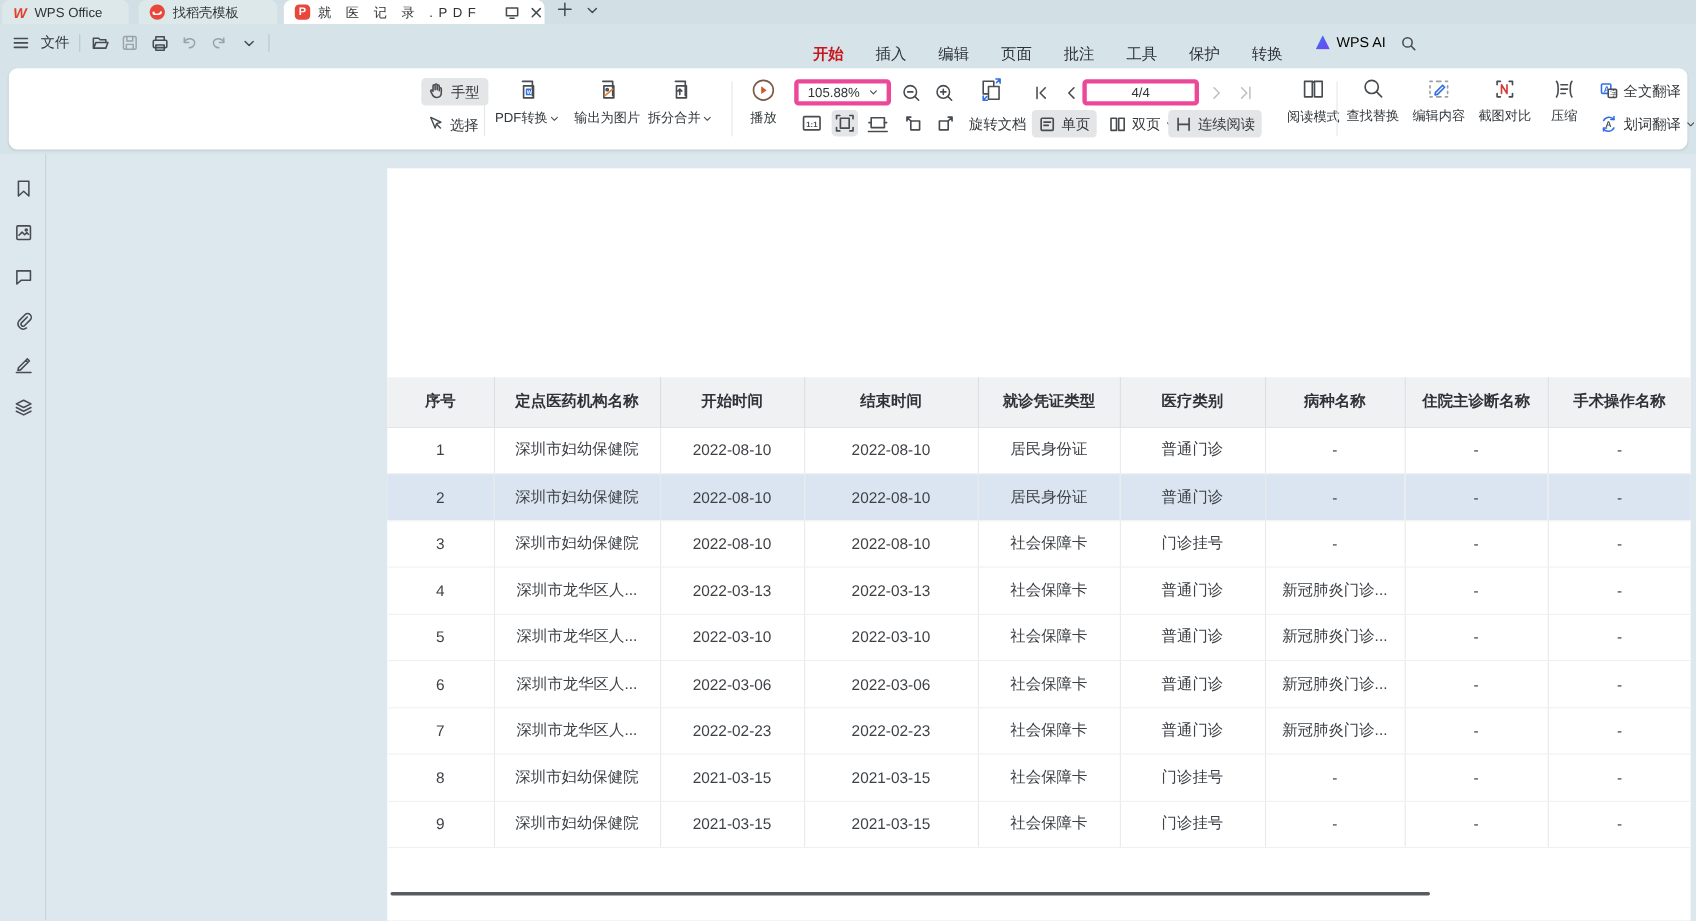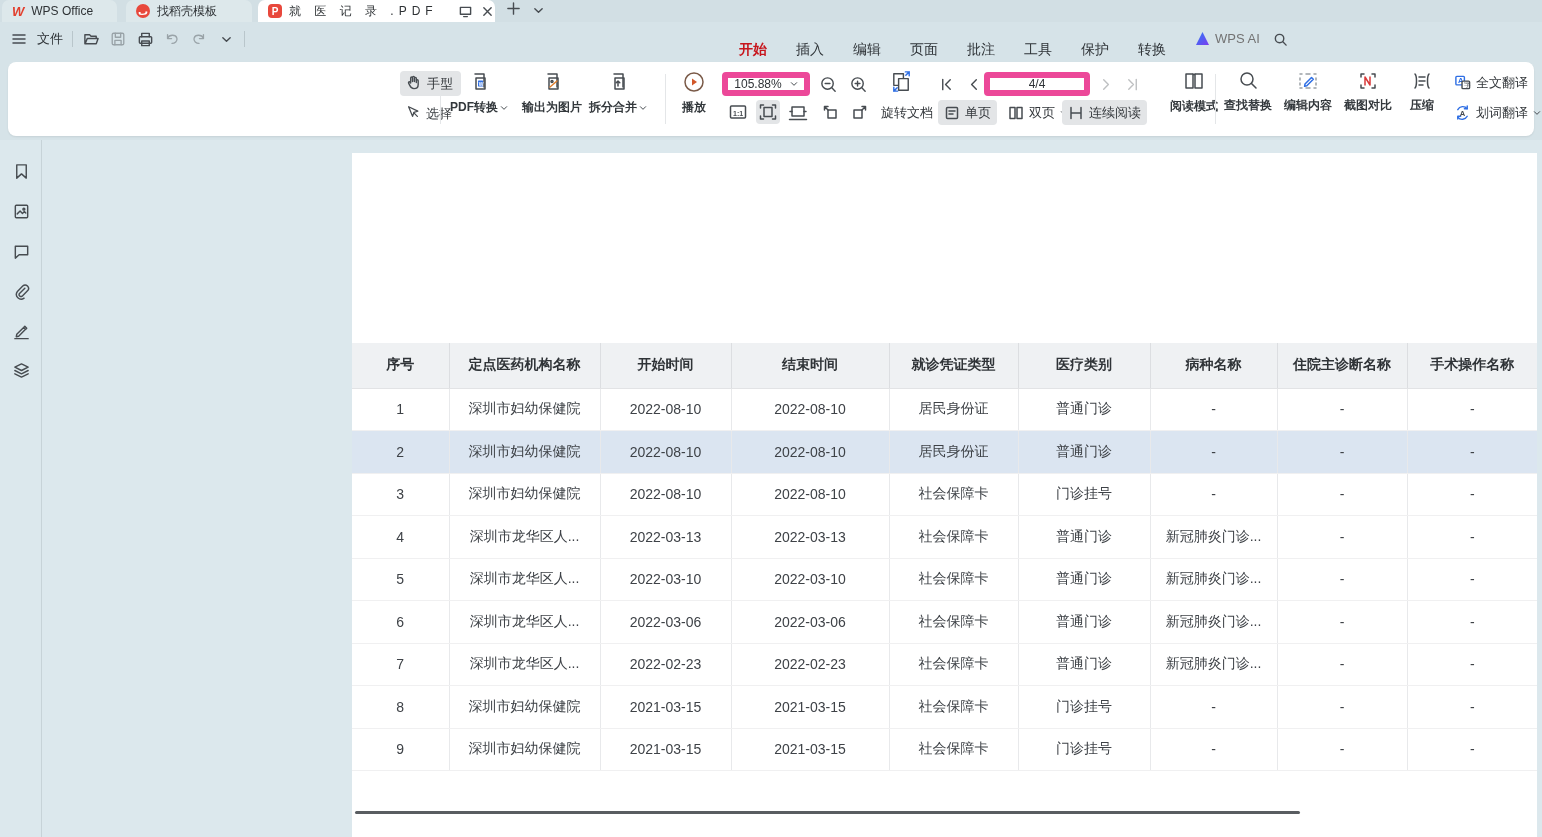--- a/index.html
+++ b/index.html
@@ -23,37 +23,37 @@
   
   #menubar { position:absolute; top:22px; left:0; right:0; height:38px; background:#d6e3e8; }
   .file-cluster { position:absolute; left:10px; top:8px; display:flex; align-items:center; gap:9px; font-size:13px; color:#2e3337; }
   .vline { width:1px; height:16px; background:#b9c6cb; }
   .qicon { width:18px; height:18px; display:flex; align-items:center; justify-content:center; }
   .qicon.dim svg { opacity:.42; }
   #mainmenu { position:absolute; left:739px; top:19px; display:flex; gap:29px; font-size:14px; }
   .menu-item { width:28px; text-align:center; padding-bottom:8px; position:relative; cursor:default; color:#2e3337; }
   .menu-item.active { color:#c7161d; font-weight:bold; }
   .menu-item.active::after { content:""; position:absolute; left:0; right:0; bottom:0; height:3px; background:#c7161d; }
-  #wpsai { position:absolute; left:1196px; top:9px; display:flex; align-items:center; gap:6px; font-size:13px; color:#737373; }
+  #wpsai { position:absolute; left:1196px; top:9px; display:flex; align-items:center; gap:6px; font-size:13px; color:#000000; }
   .ai-logo { width:13px; height:13px; background:linear-gradient(135deg,#2f7bf5,#7a3df0); clip-path:polygon(50% 0,100% 100%,0 100%); }
   #menu-search { position:absolute; left:1273px; top:10px; }
 
   
   #toolbar { position:absolute; top:62px; left:8px; right:8px; height:74px; background:#ffffff; border-radius:8px; box-shadow:0 1px 2px rgba(0,0,0,.08); }
   .tsep { position:absolute; width:1px; top:12px; height:50px; background:#e4e6e8; }
-  .tool-stack { position:absolute; left:392px; top:9px; display:flex; flex-direction:column; gap:5px; }
+  .tool-stack { position:absolute; left:375px; top:9px; display:flex; flex-direction:column; gap:5px; }
   .srow { display:flex; align-items:center; gap:6px; font-size:13px; padding:2px 8px 2px 6px; border-radius:4px; height:25px; }
   .srow.on { background:#e3e5e7; }
   .bigbtn { position:absolute; top:8px; display:flex; flex-direction:column; align-items:center; gap:5px; font-size:12px; color:#33383c; }
-  .bigbtn .lbl { display:flex; align-items:center; gap:2px; white-space:nowrap;font-weight:bold; }
+  .bigbtn .lbl { display:flex; align-items:center; gap:2px; white-space:nowrap; }
   .smbtn { position:absolute; top:38px; height:25px; display:flex; align-items:center; gap:5px; font-size:13px; padding:0 6px; border-radius:4px; white-space:nowrap; }
   .smbtn.on { background:#e3e5e7; }
   .iconbtn { position:absolute; display:flex; align-items:center; justify-content:center; width:24px; height:24px; border-radius:4px; }
   .iconbtn.on { background:#e3e5e7; }
-  .combo { position:absolute; height:24px; border:6px solid #ec4899; border-radius:4px; background:#fff; display:flex; align-items:center; justify-content:center; gap:8px; font-size:12px; color:#2f3337; }
+  .combo { position:absolute; height:24px; border:4px solid #ec4899; border-radius:4px; background:#fff; display:flex; align-items:center; justify-content:center; gap:8px; font-size:12px; color:#2f3337; }
   .dis svg { opacity:.35; }
   .chev { width:8px; height:8px; }
 
   
   #docarea { position:absolute; top:140px; left:0; right:0; bottom:0; background:#dce8ed; }
   #sidebar { position:absolute; left:0; top:0; bottom:0; width:42px; border-right:1px solid #c7d3d8; }
   .side-ico { position:absolute; left:12px; width:19px; height:19px; }
   #page { position:absolute; left:352px; top:13px; width:1185px; bottom:0; background:#ffffff; }
   #rtable { border-collapse:collapse; table-layout:fixed; width:1185px; position:absolute; left:0; top:190px; }
   #rtable th { height:45px; background:#eff1f3; font-size:14px; font-weight:bold; color:#2f3337; border-right:1px solid #dcdee1; border-bottom:1px solid #e2e3e5; text-align:center; }

